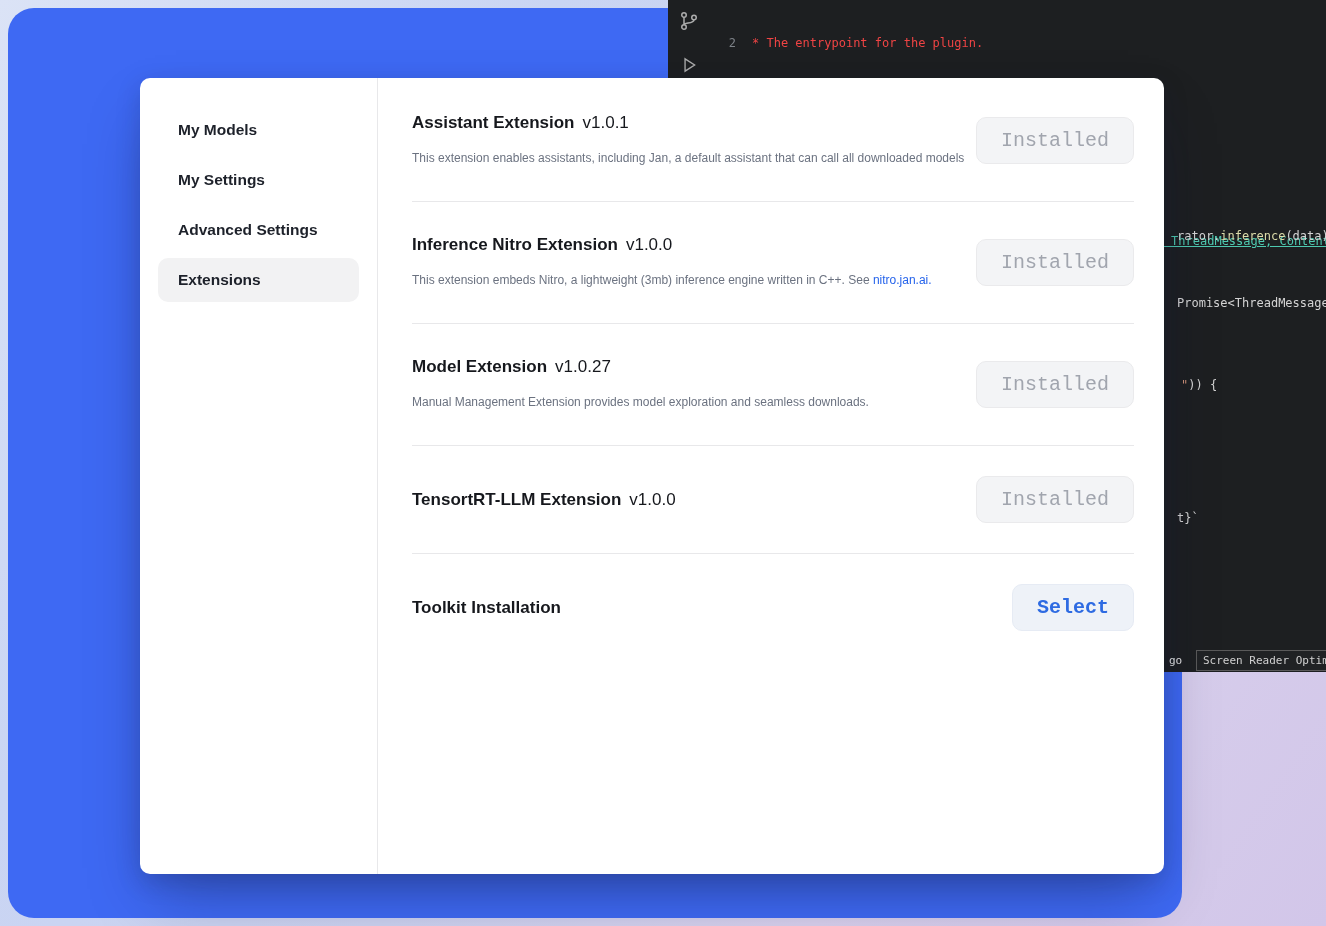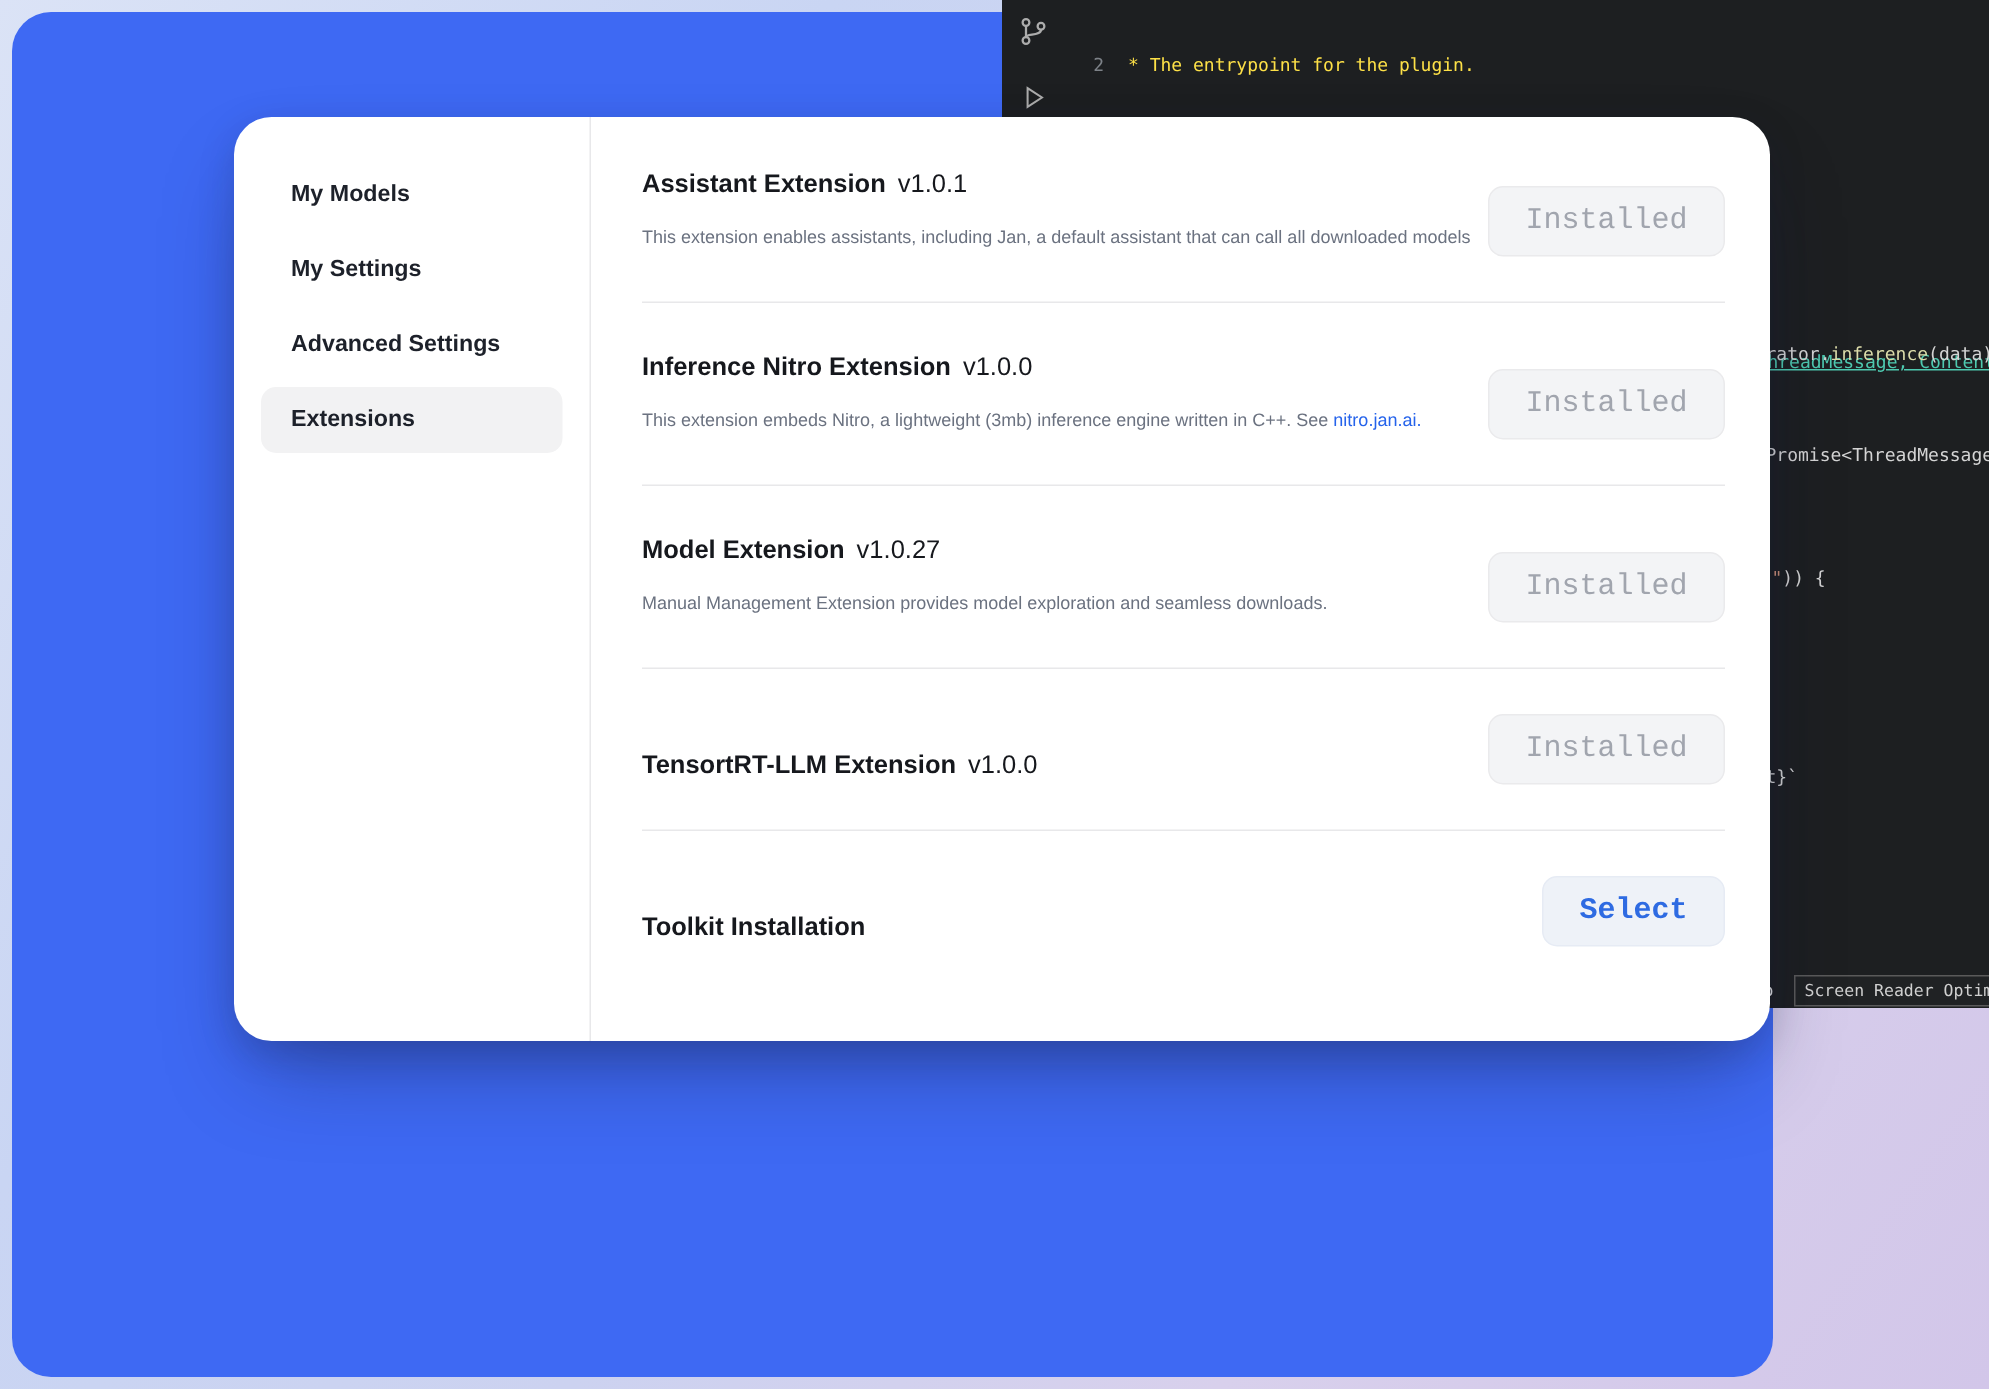--- a/index.html
+++ b/index.html
@@ -22,51 +22,51 @@
     position:absolute; left:668px; top:0; width:658px; height:672px;
     background:#1d1f21; z-index:2; overflow:hidden;
     font-family:"DejaVu Sans Mono", monospace; font-size:12px; color:#d4d4d4;
   }
   .activity-bar { position:absolute; left:0; top:0; width:42px; height:100%; display:flex; flex-direction:column; align-items:center; padding-top:10px; gap:22px; }
   .act-icon { width:22px; height:22px; display:flex; align-items:center; justify-content:center; opacity:.85; }
   .code { position:absolute; left:46px; top:2px; right:0; line-height:16.5px; white-space:pre; }
   .cl { display:flex; }
   .ln { width:22px; text-align:right; color:#7d8288; margin-right:16px; flex:none; }
   .ct { white-space:pre; }
-  .comment { color:#fde047; }
+  .comment { color:#ef4444; }
   .kw { color:#c586c0; }
   .brace { color:#ffd766; }
   .vr { color:#9cdcfe; }
   .type-link { color:#4ec9b0; text-decoration:underline; }
   .frag { position:absolute; white-space:pre; line-height:15px; }
   .frag .fn { color:#dcdcaa; }
   .frag .str { color:#ce9178; }
   .tooltip-box {
     position:absolute; left:528px; top:650px; width:136px; height:21px;
     background:#202224; border:1px solid #5a5a5a; color:#d0d0d0;
     font-size:11px; line-height:19px; padding-left:6px; white-space:nowrap; overflow:hidden;
   }
   .status-go { position:absolute; left:501px; top:654px; font-size:11px; color:#e6e6e6; }
 
   
   .card {
-    position:absolute; left:156px; top:78px; width:1024px; height:616px;
-    background:#ffffff; border-radius:25px; z-index:3; display:flex;
+    position:absolute; left:140px; top:78px; width:1024px; height:796px;
+    background:#ffffff; border-radius:10px; z-index:3; display:flex;
     box-shadow:0 30px 60px -15px rgba(20,25,60,.40), 0 8px 24px rgba(20,25,60,.18);
     overflow:hidden;
   }
   .sidebar { width:238px; flex:none; border-right:1px solid #e8e8ea; padding:30px 18px 0 18px; }
   .side-item {
     font-size:15.5px; font-weight:700; color:#1d212a; line-height:22px;
     padding:11px 20px; border-radius:10px; margin-bottom:6px; cursor:pointer;
   }
   .side-item.active { background:#f2f2f3; }
 
   .content { flex:1; padding:32px 30px 0 34px; }
-  .entry { display:flex; justify-content:space-between; align-items:flex-end; }
+  .entry { display:flex; justify-content:space-between; align-items:center; }
   .entry-title { font-size:17px; font-weight:700; color:#16181d; line-height:26px; }
   .entry-title .ver { font-weight:400; margin-left:8px; }
   .desc { width:556px; margin-top:10px; font-size:12px; line-height:25px; color:#6b7280; }
   .desc .link { color:#2563eb; text-decoration:none; cursor:pointer; }
   .btn {
     flex:none; border:1px solid #eaeaec; background:#f3f4f6; color:#a1a5ae;
     font-family:Liberation Mono, monospace; font-size:20px; font-weight:400;
     padding:11px 24px; border-radius:10px; cursor:pointer; min-width:114px; text-align:center;
   }
   .btn.select-btn { background:#eef2f8; border-color:#e6ebf4; color:#2e6be2; font-weight:700; min-width:96px; }

